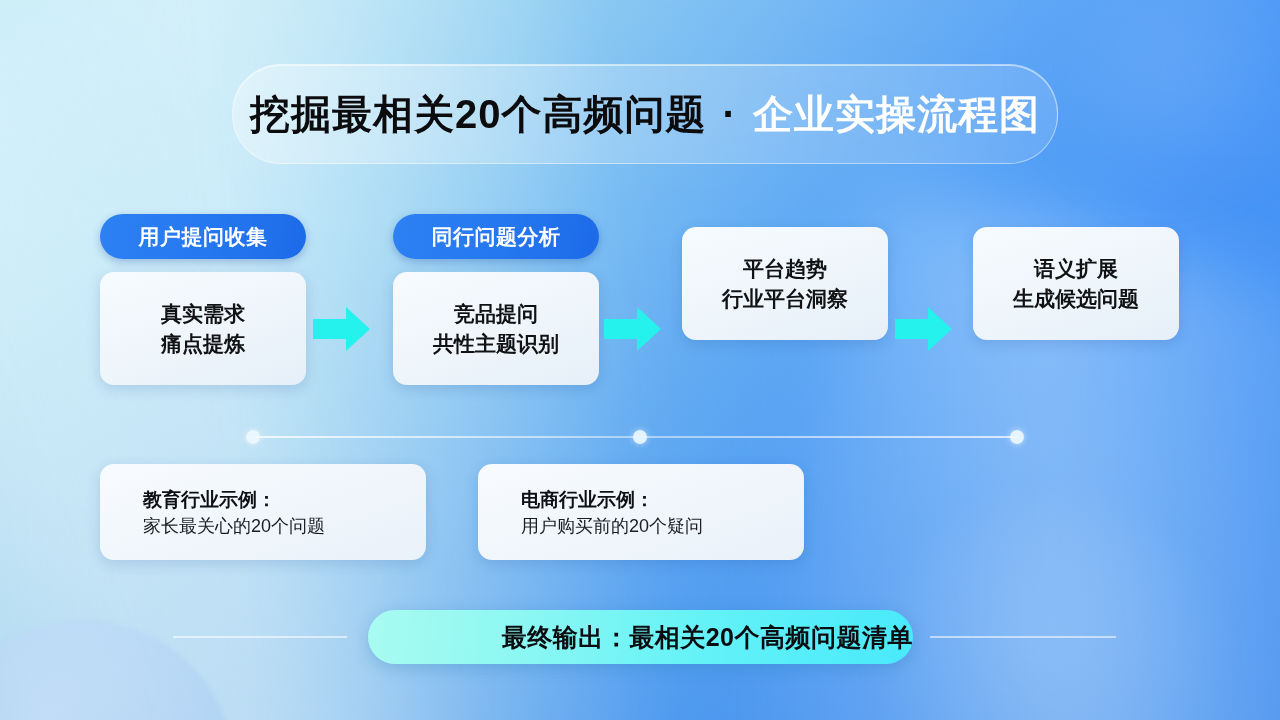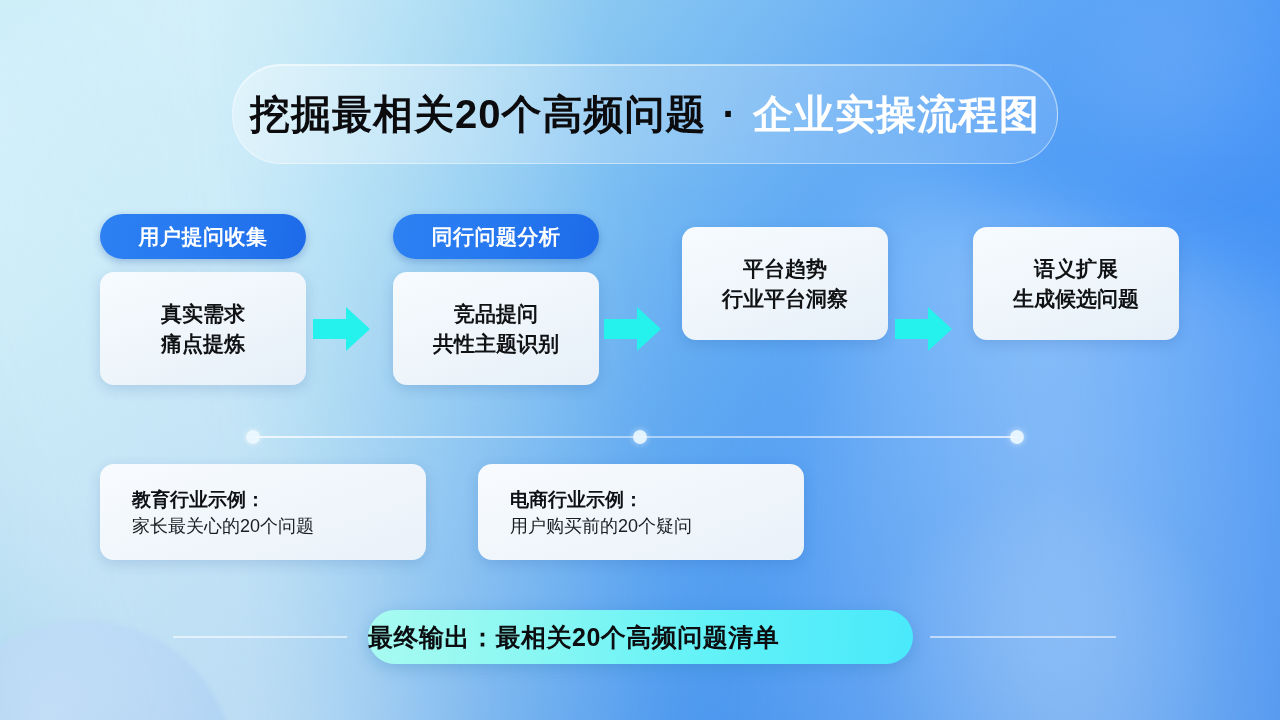--- a/index.html
+++ b/index.html
@@ -195,21 +195,21 @@
     left: 0; top: 464px;
     width: 1280px; height: 98px;
   }
   .ex-card {
     position: absolute;
     top: 0;
     width: 326px; height: 96px;
     border-radius: 14px;
     background: linear-gradient(160deg, #f8fbfe 0%, #eff5fb 60%, #e9f1f9 100%);
     box-shadow: 0 4px 14px rgba(25,70,150,0.16);
-    padding: 0 0 0 32px;
+    padding: 0 0 0 43px;
     box-sizing: border-box;
     display: flex;
     flex-direction: column;
     justify-content: center;
     gap: 8px;
   }
   .ex-1 { left: 100px; }
   .ex-2 { left: 478px; }
   .ex-3 { left: 856px; }
   .ex-title {
@@ -238,21 +238,21 @@
 
   .final-banner {
     position: absolute;
     left: 368px; top: 610px;
     width: 545px; height: 54px;
     border-radius: 27px;
     background: linear-gradient(95deg, #a9fbf0 0%, #8df7f2 28%, #63f2f7 62%, #49e9fb 100%);
     box-shadow: 0 4px 16px rgba(30,120,180,0.28);
     display: flex;
     align-items: center;
-    justify-content: flex-start;
+    justify-content: flex-end;
   }
   .final-text {
     font-size: 25px;
     font-weight: 700;
     color: #0b0d10;
     letter-spacing: 0.5px;
     white-space: nowrap;
     line-height: 1;
   }
 </style>

